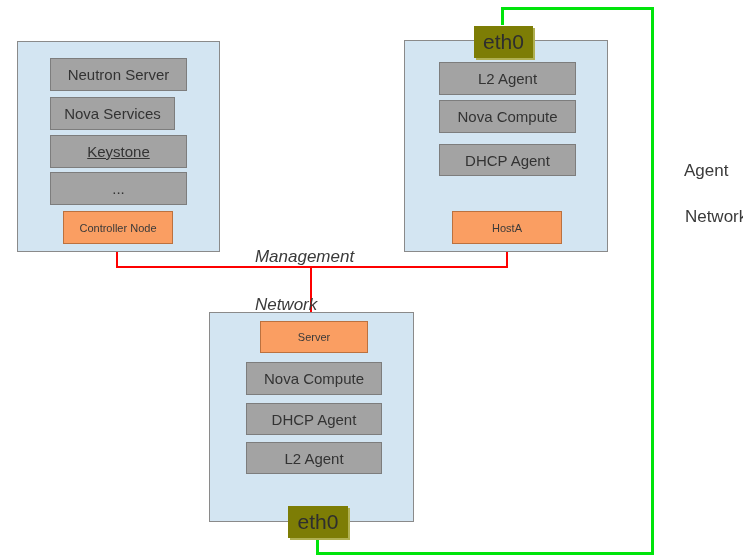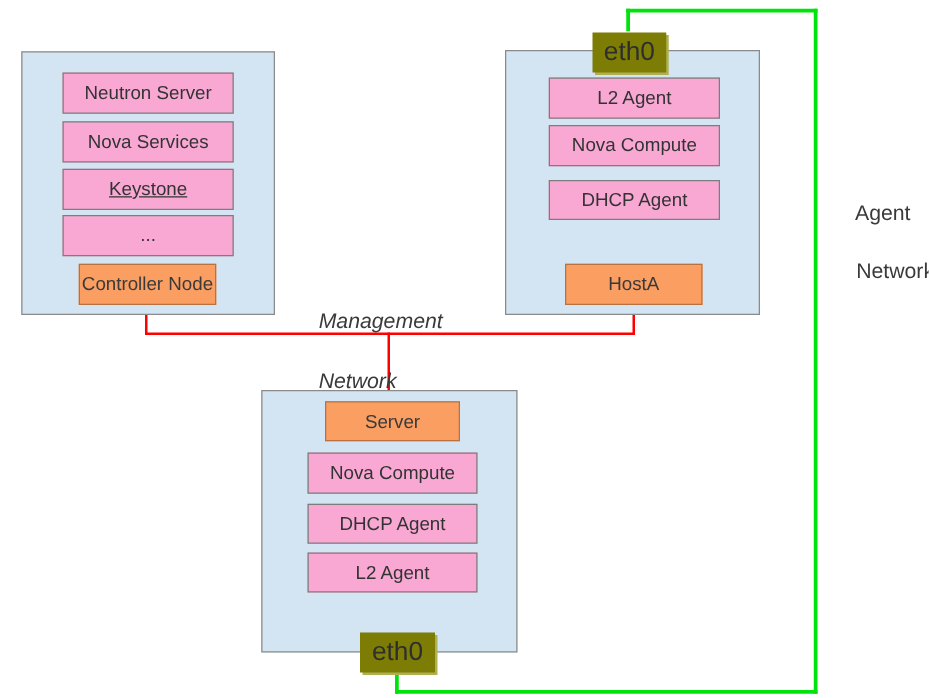--- a/index.html
+++ b/index.html
@@ -12,35 +12,35 @@
     font-family: "Liberation Sans", "DejaVu Sans", sans-serif;
     overflow: hidden;
   }
   .node {
     position: absolute;
     background: #d3e5f2;
     border: 1px solid #8a8a8a;
   }
   .service {
     position: absolute;
-    background: #f9a8d4;
+    background: #a3a3a3;
     border: 1px solid #7d7d7d;
     color: #333333;
     font-size: 15px;
     text-align: left;
     display: flex;
     align-items: center;
     justify-content: center;
   }
   .host-label {
     position: absolute;
     background: #fa9e62;
     border: 1px solid #bb713f;
     color: #3a3a3a;
-    font-size: 15px;
+    font-size: 11px;
     text-align: center;
     display: flex;
     align-items: center;
     justify-content: center;
   }
   .eth {
     position: absolute;
     background: #7d7d05;
     color: #2e2e2e;
     font-size: 21px;
@@ -72,21 +72,21 @@
   <div class="line green" style="left:316px; top:552px; width:338px; height:3px;"></div>
   <div class="line green" style="left:316px; top:536px; width:3px; height:19px;"></div>
 
   <div class="line red" style="left:116px; top:252px; width:2px; height:16px;"></div>
   <div class="line red" style="left:116px; top:266px; width:392px; height:2px;"></div>
   <div class="line red" style="left:506px; top:252px; width:2px; height:16px;"></div>
   <div class="line red" style="left:310px; top:266px; width:2px; height:46px;"></div>
 
   <div class="node" style="left:17px; top:41px; width:203px; height:211px;">
     <div class="service" style="left:32px; top:16px; width:137px; height:33px;">Neutron Server</div>
-    <div class="service" style="left:32px; top:55px; width:137px; height:33px;">Nova Services</div>
+    <div class="service" style="left:32px; top:55px; width:125px; height:33px;">Nova Services</div>
     <div class="service" style="left:32px; top:93px; width:137px; height:33px;text-decoration:underline;">Keystone</div>
     <div class="service" style="left:32px; top:130px; width:137px; height:33px;">...</div>
     <div class="host-label" style="left:45px; top:169px; width:110px; height:33px;">Controller Node</div>
   </div>
 
   <div class="node" style="left:404px; top:40px; width:204px; height:212px;">
     <div class="eth" style="left:69px; top:-15px; width:59px; height:32px;">eth0</div>
     <div class="service" style="left:34px; top:21px; width:137px; height:33px;">L2 Agent</div>
     <div class="service" style="left:34px; top:59px; width:137px; height:33px;">Nova Compute</div>
     <div class="service" style="left:34px; top:103px; width:137px; height:32px;">DHCP Agent</div>

